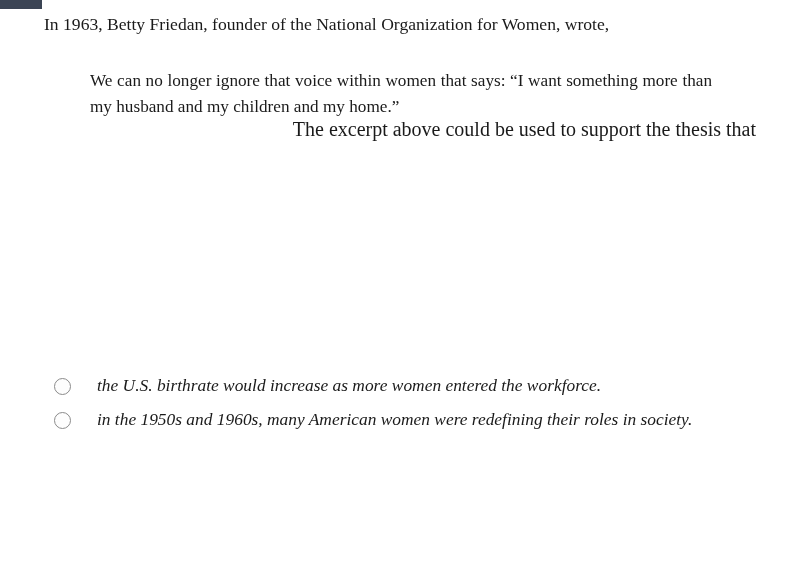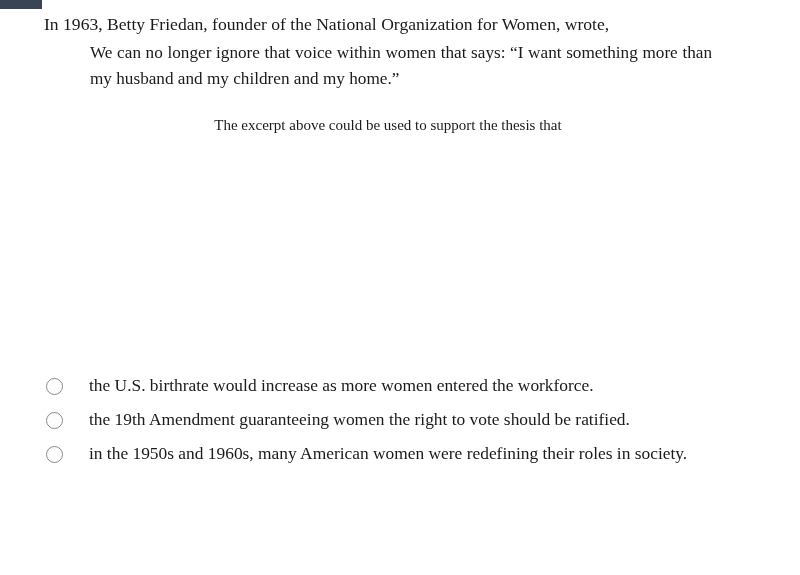--- a/index.html
+++ b/index.html
@@ -36,41 +36,42 @@
     top: 12px;
     width: 712px;
     font-size: 17.6px;
     line-height: 1.45;
     text-align: justify;
     text-justify: inter-word;
   }
   .quote {
     position: absolute;
     left: 90px;
-    top: 40px;
+    top: 68px;
     width: 622px;
     font-size: 17.2px;
     line-height: 1.5;
     text-align: justify;
     text-justify: inter-word;
   }
   .prompt {
     position: absolute;
-    left: 32px;
+    left: 44px;
     top: 115px;
     width: 712px;
-    font-size: 15px;
+    font-size: 20px;
     line-height: 1.45;
-    text-align: center;
+    text-align: right;
   }
   .choices {
     position: absolute;
-    left: 44px;
+    left: 52px;
     top: 373px;
     width: 740px;
+    font-style: italic;
   }
   .choice {
     display: flex;
     align-items: flex-start;
     margin-bottom: 9px;
   }
   .radio {
     flex: 0 0 auto;
     width: 17px;
     height: 17px;
@@ -106,24 +107,20 @@
 
   <div class="prompt">The excerpt above could be used to support the thesis that</div>
 
   <div class="choices">
 
     <div class="choice">
       <span class="radio"></span>
       <span class="choice-text">the U.S. birthrate would increase as more women entered the workforce.</span>
     </div>
 
-    <div class="choice">
-      <span class="radio"></span>
-      <span class="choice-text">the 19th Amendment guaranteeing women the right to vote should be ratified.</span>
-    </div>
 
 
     <div class="choice">
       <span class="radio"></span>
       <span class="choice-text">in the 1950s and 1960s, many American women were redefining their roles in society.</span>
     </div>
 
   </div>
 
 </div>

